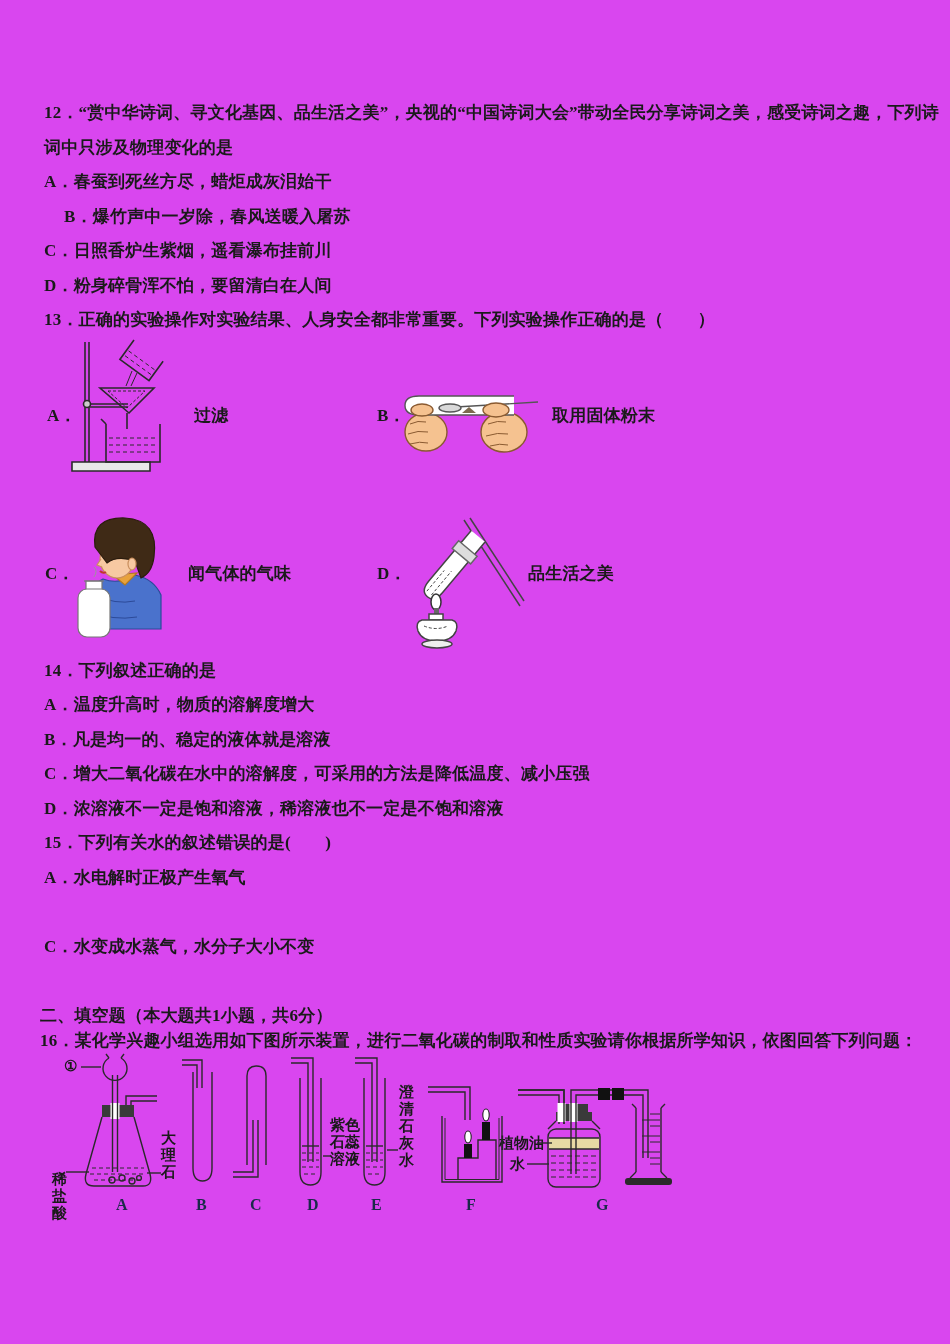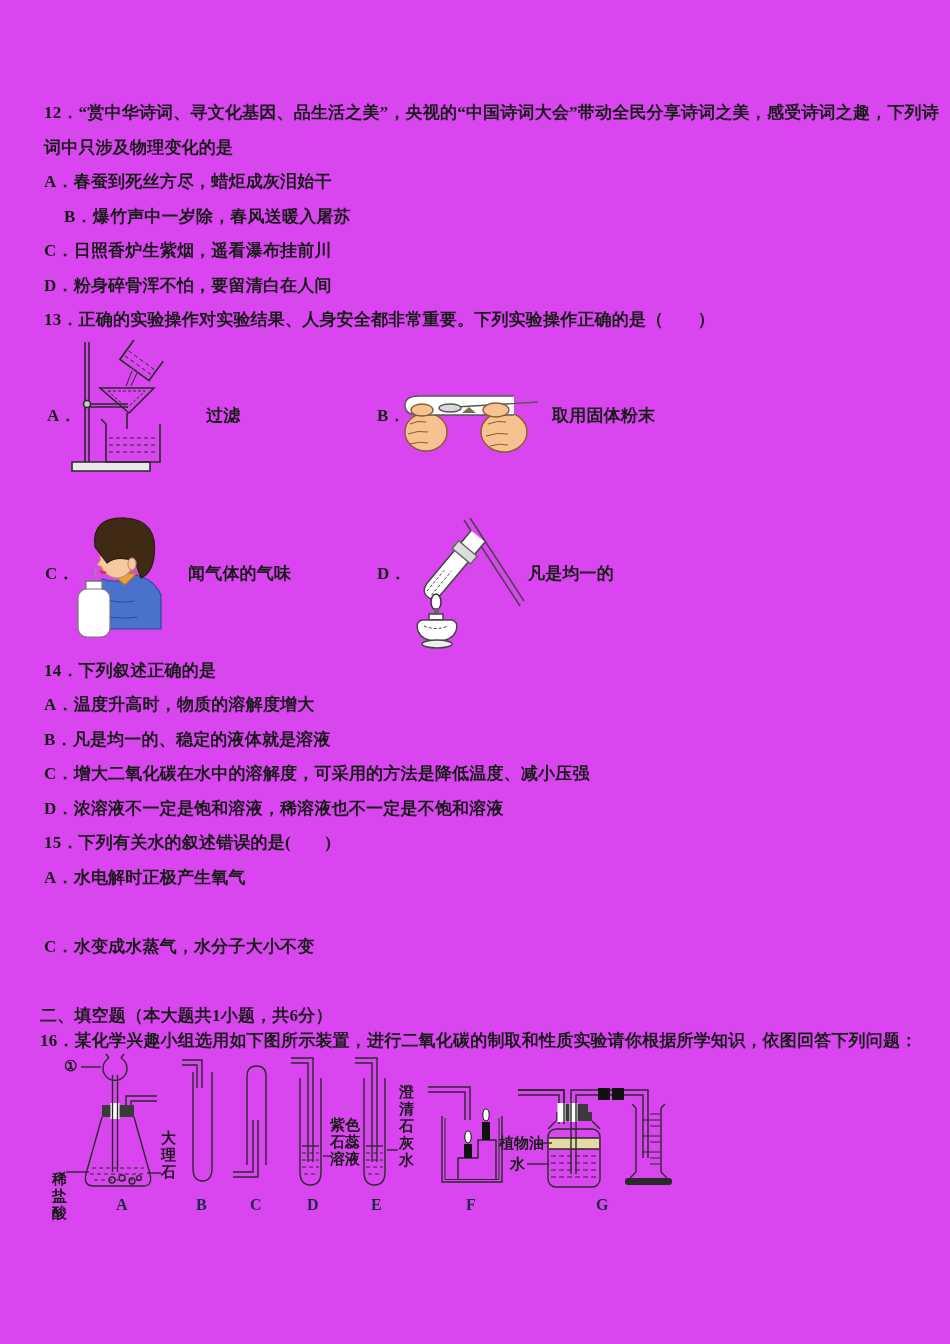--- a/index.html
+++ b/index.html
@@ -57,27 +57,27 @@
   <div class="t" style="left:44px;top:101px;">12．“赏中华诗词、寻文化基因、品生活之美”，央视的“中国诗词大会”带动全民分享诗词之美，感受诗词之趣，下列诗</div>
   <div class="t" style="left:44px;top:136px;">词中只涉及物理变化的是</div>
   <div class="t" style="left:44px;top:170px;">A．春蚕到死丝方尽，蜡炬成灰泪始干</div>
   <div class="t" style="left:52px;top:205px;margin-left:12px;">B．爆竹声中一岁除，春风送暖入屠苏</div>
   <div class="t" style="left:44px;top:239px;">C．日照香炉生紫烟，遥看瀑布挂前川</div>
   <div class="t" style="left:44px;top:274px;">D．粉身碎骨浑不怕，要留清白在人间</div>
 
   <div class="t" style="left:44px;top:308px;">13．正确的实验操作对实验结果、人身安全都非常重要。下列实验操作正确的是（　　）</div>
 
   <div class="figlab" style="left:47px;top:404px;">A．</div>
-  <div class="t" style="left:206px;top:404px;">过滤</div>
+  <div class="t" style="left:194px;top:404px;">过滤</div>
   <div class="figlab" style="left:377px;top:404px;">B．</div>
   <div class="t" style="left:552px;top:404px;">取用固体粉末</div>
   <div class="figlab" style="left:45px;top:562px;">C．</div>
   <div class="t" style="left:188px;top:562px;">闻气体的气味</div>
   <div class="figlab" style="left:377px;top:562px;">D．</div>
-  <div class="t" style="left:528px;top:562px;">凡是均一的</div>
+  <div class="t" style="left:528px;top:562px;">品生活之美</div>
 
   <svg style="left:70px;top:336px;" width="122" height="138" viewBox="0 0 122 138" fill="none" stroke="#2a2a2a" stroke-width="1.6">
     <rect x="2" y="126" width="78" height="9" fill="#e8e8e8"></rect>
     <line x1="15" y1="6" x2="15" y2="126"></line>
     <line x1="19" y1="6" x2="19" y2="126"></line>
     <circle cx="17" cy="68" r="3.5" fill="#ccc"></circle>
     <line x1="20" y1="68" x2="58" y2="68"></line>
     <line x1="20" y1="71" x2="58" y2="71"></line>
     <path d="M30,52 L84,52 L59,77 Z"></path>
     <path d="M38,55 L75,55 L57,72 Z" stroke-width="1" stroke-dasharray="3,2"></path>

